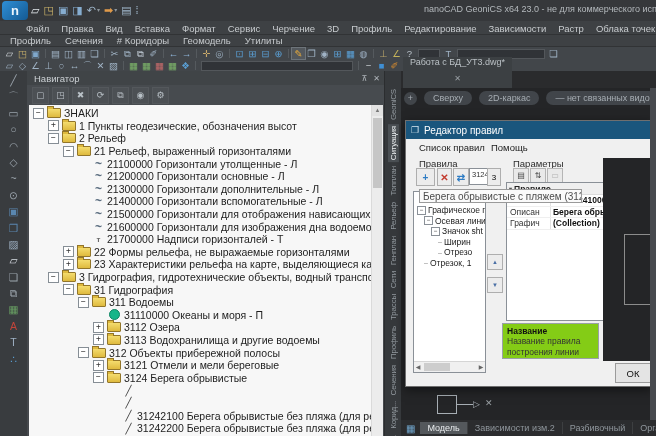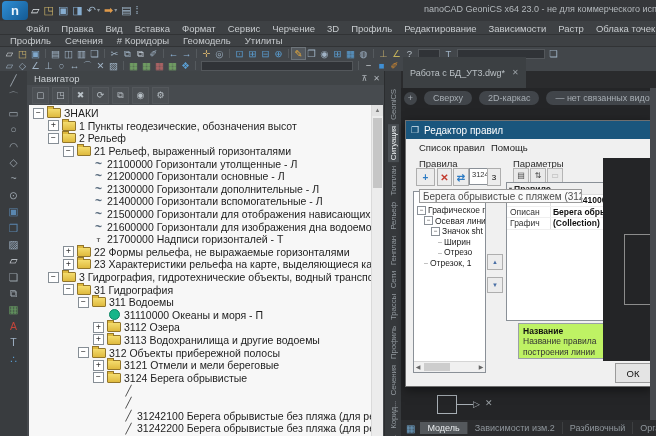--- a/index.html
+++ b/index.html
@@ -65,21 +65,21 @@
   .sidetabs{position:absolute;left:384px;top:71px;width:17px;height:349px;background:#36393c;
             border-left:1px solid #2b2d2f;display:flex;flex-direction:column;align-items:center;
             padding-top:16px;gap:2px;overflow:hidden;}
   .stab{writing-mode:vertical-rl;transform:rotate(180deg);font-size:8px;color:#949ba1;
         padding:2px 1px;letter-spacing:-0.2px;white-space:nowrap;}
   .stab.on{color:#eef1f3;background:#4b5054;}
   
   .canvas{position:absolute;left:401px;top:71px;right:0;bottom:0;background:#242527;}
   .doctabs{position:absolute;left:0;right:0;top:0;height:17px;background:#2a2b2d;display:flex;align-items:flex-end;}
   .doctab{height:31px;margin-left:2px;background:#3c4043;color:#bac0c5;font-size:9px;
-          display:flex;align-items:center;gap:7px;padding:0 7px;}
+          display:flex;align-items:center;gap:7px;padding:0 7px;flex-direction:column;}
   .tclose{color:#9aa0a5;font-size:8px;}
   .pills{position:absolute;left:3px;top:20px;display:flex;align-items:center;gap:7px;}
   .pillplus{width:13px;height:13px;border-radius:50%;background:#41454a;color:#a6adb3;
             font-size:9px;display:flex;align-items:center;justify-content:center;}
   .pill{background:#41454a;border-radius:8px;color:#a6adb3;font-size:9px;padding:2px 9px;white-space:nowrap;}
   .sk-square{position:absolute;left:36px;top:324px;width:18px;height:17px;border:1px solid #a7aeb4;}
   .sk-line{position:absolute;left:55px;top:333px;width:17px;height:1px;background:#a7aeb4;}
   .sk-arrow{position:absolute;left:72px;top:328px;color:#a7aeb4;font-size:9px;}
   .sk-x{position:absolute;left:84px;top:327px;color:#9aa0a4;font-size:9px;}
   .edgestrip{position:absolute;right:0;top:17px;width:6px;bottom:16px;background:#474a4e;z-index:7;}
@@ -119,21 +119,21 @@
         color:#3f3f3f;font-size:8px;display:flex;align-items:center;justify-content:center;}
   .propgrid{position:absolute;left:100px;top:61px;width:97px;height:137px;background:#fff;
             border:1px solid #8a9097;overflow:hidden;}
   .gcat{height:11px;background:#efefef;border-bottom:1px solid #dcdcdc;font-size:8.5px;font-weight:bold;
         color:#222;display:flex;align-items:center;padding-left:2px;gap:2px;}
   .gcat .gx{font-size:6px;color:#555;}
   .grow{height:10.5px;display:flex;border-bottom:1px solid #efefef;font-size:8.5px;align-items:center;}
   .glab{width:40px;flex:none;padding-left:3px;color:#333;border-right:1px solid #e2e2e2;
         overflow:hidden;white-space:nowrap;height:100%;display:flex;align-items:center;}
   .gval{flex:1;padding-left:2px;font-weight:bold;color:#111;overflow:hidden;white-space:nowrap;}
-  .descbox{position:absolute;left:112px;top:202px;width:97px;height:36px;background:#bef264;
+  .descbox{position:absolute;left:96px;top:202px;width:97px;height:36px;background:#84cc16;
            border:1px solid #9aa0a7;padding:2px 4px;box-sizing:border-box;}
   .desc-title{font-size:8.5px;font-weight:bold;color:#111;}
   .desc-text{font-size:8.5px;color:#333;line-height:1.25;}
   .previewpane{position:absolute;left:197px;top:37px;width:48px;height:203px;background:#242527;}
   .prevrect{position:absolute;left:21px;top:76px;width:26px;height:69px;border:1px solid #8c8c8c;}
   .okbtn{position:absolute;left:209px;top:242px;width:34px;height:18px;background:#e4e4e4;
          border:1px solid #9b9b9b;font-size:9.5px;color:#111;display:flex;align-items:center;justify-content:center;}
 </style>
 </head>
 <body>

